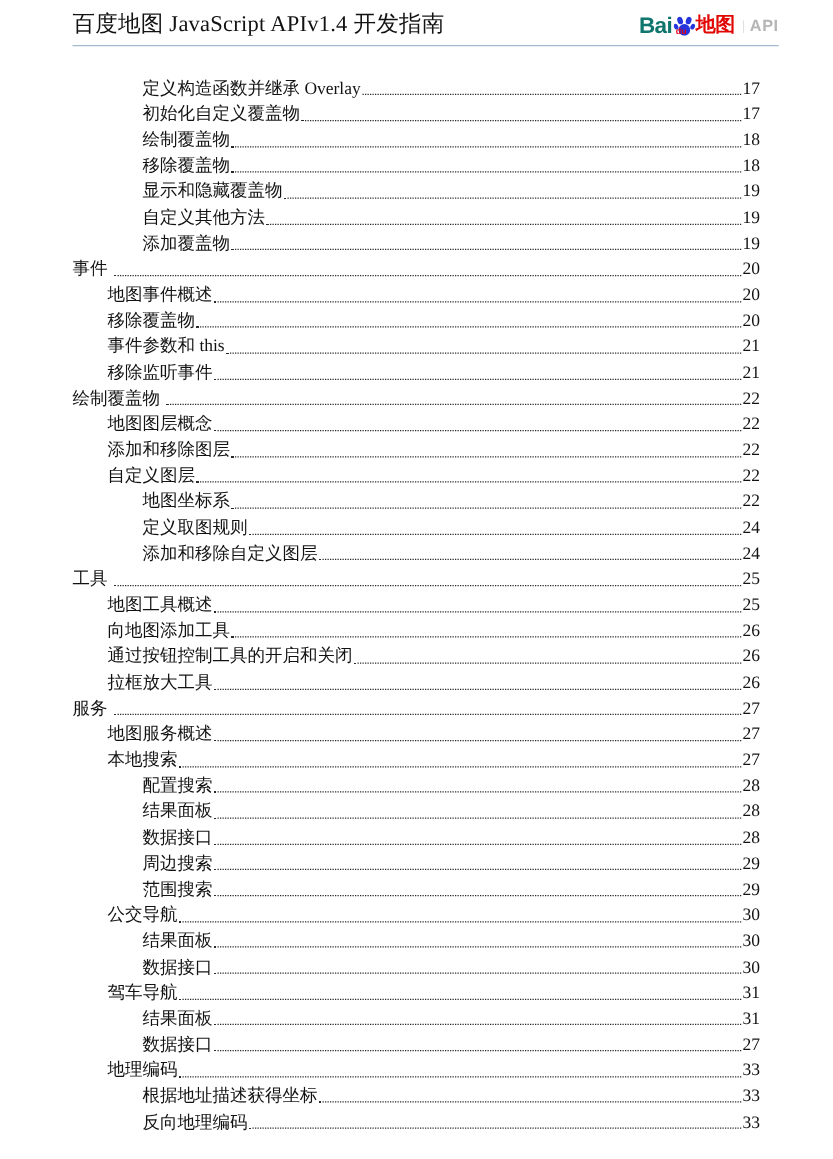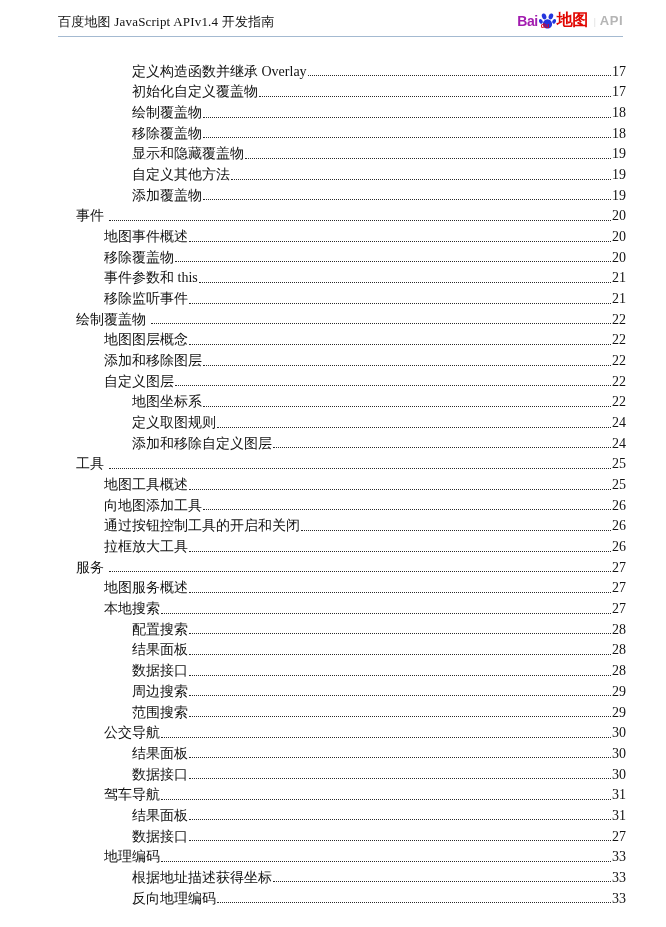--- a/index.html
+++ b/index.html
@@ -12,45 +12,45 @@
   }
   .page { position:absolute; inset:0; background:#fff; }
 
   
   .header {
     position:absolute; left:58px; top:0; width:565px; height:37px;
     border-bottom:1px solid #a4bad1;
     display:flex; justify-content:space-between; align-items:flex-end;
     box-sizing:border-box; padding-bottom:5px;
   }
-  .header-title { font-size:13px; letter-spacing:0.2px; white-space:nowrap; }
+  .header-title { font-size:18px; letter-spacing:0.2px; white-space:nowrap; }
   .logo { display:flex; align-items:center; white-space:nowrap; }
   .logo-bai {
     font-family:"Liberation Sans","DejaVu Sans",sans-serif;
-    font-weight:bold; font-size:14px; color:#a21caf; letter-spacing:-0.5px;
+    font-weight:bold; font-size:18px; color:#0f766e; letter-spacing:-0.5px;
   }
   .paw { position:relative; width:17px; height:17px; margin:0 0 0 1px; display:inline-block; }
   .paw svg { display:block; }
   .logo-du {
     position:absolute; left:2px; bottom:0px;
     font-family:"Liberation Sans","DejaVu Sans",sans-serif;
     font-weight:bold; font-size:7px; color:#e60012; line-height:7px;
   }
   .logo-map {
     font-family:"Liberation Sans","DejaVu Sans",sans-serif;
     font-weight:bold; font-size:16px; color:#e10601; margin-left:1px; letter-spacing:-0.5px;
   }
   .logo-divider { color:#d4d4d4; font-size:11px; margin:0 4px 0 6px; }
   .logo-api {
     font-family:"Liberation Sans","DejaVu Sans",sans-serif;
     font-weight:bold; font-size:13px; color:#b5b5b5; letter-spacing:0.5px;
   }
 
   
-  .toc { position:absolute; left:76px; top:59px; width:550px; }
+  .toc { position:absolute; left:58px; top:59px; width:550px; }
   .toc-row {
     display:flex; align-items:flex-end;
     height:20.68px; font-size:14px; line-height:17px;
   }
   .toc-label { white-space:nowrap; }
   .toc-row.lvl2 .toc-label { margin-left:28px; }
   .toc-row.lvl3 .toc-label { margin-left:56px; }
   .toc-leader {
     flex:1 1 auto; min-width:8px;
     border-bottom:1.3px dotted #2a2a2a;

